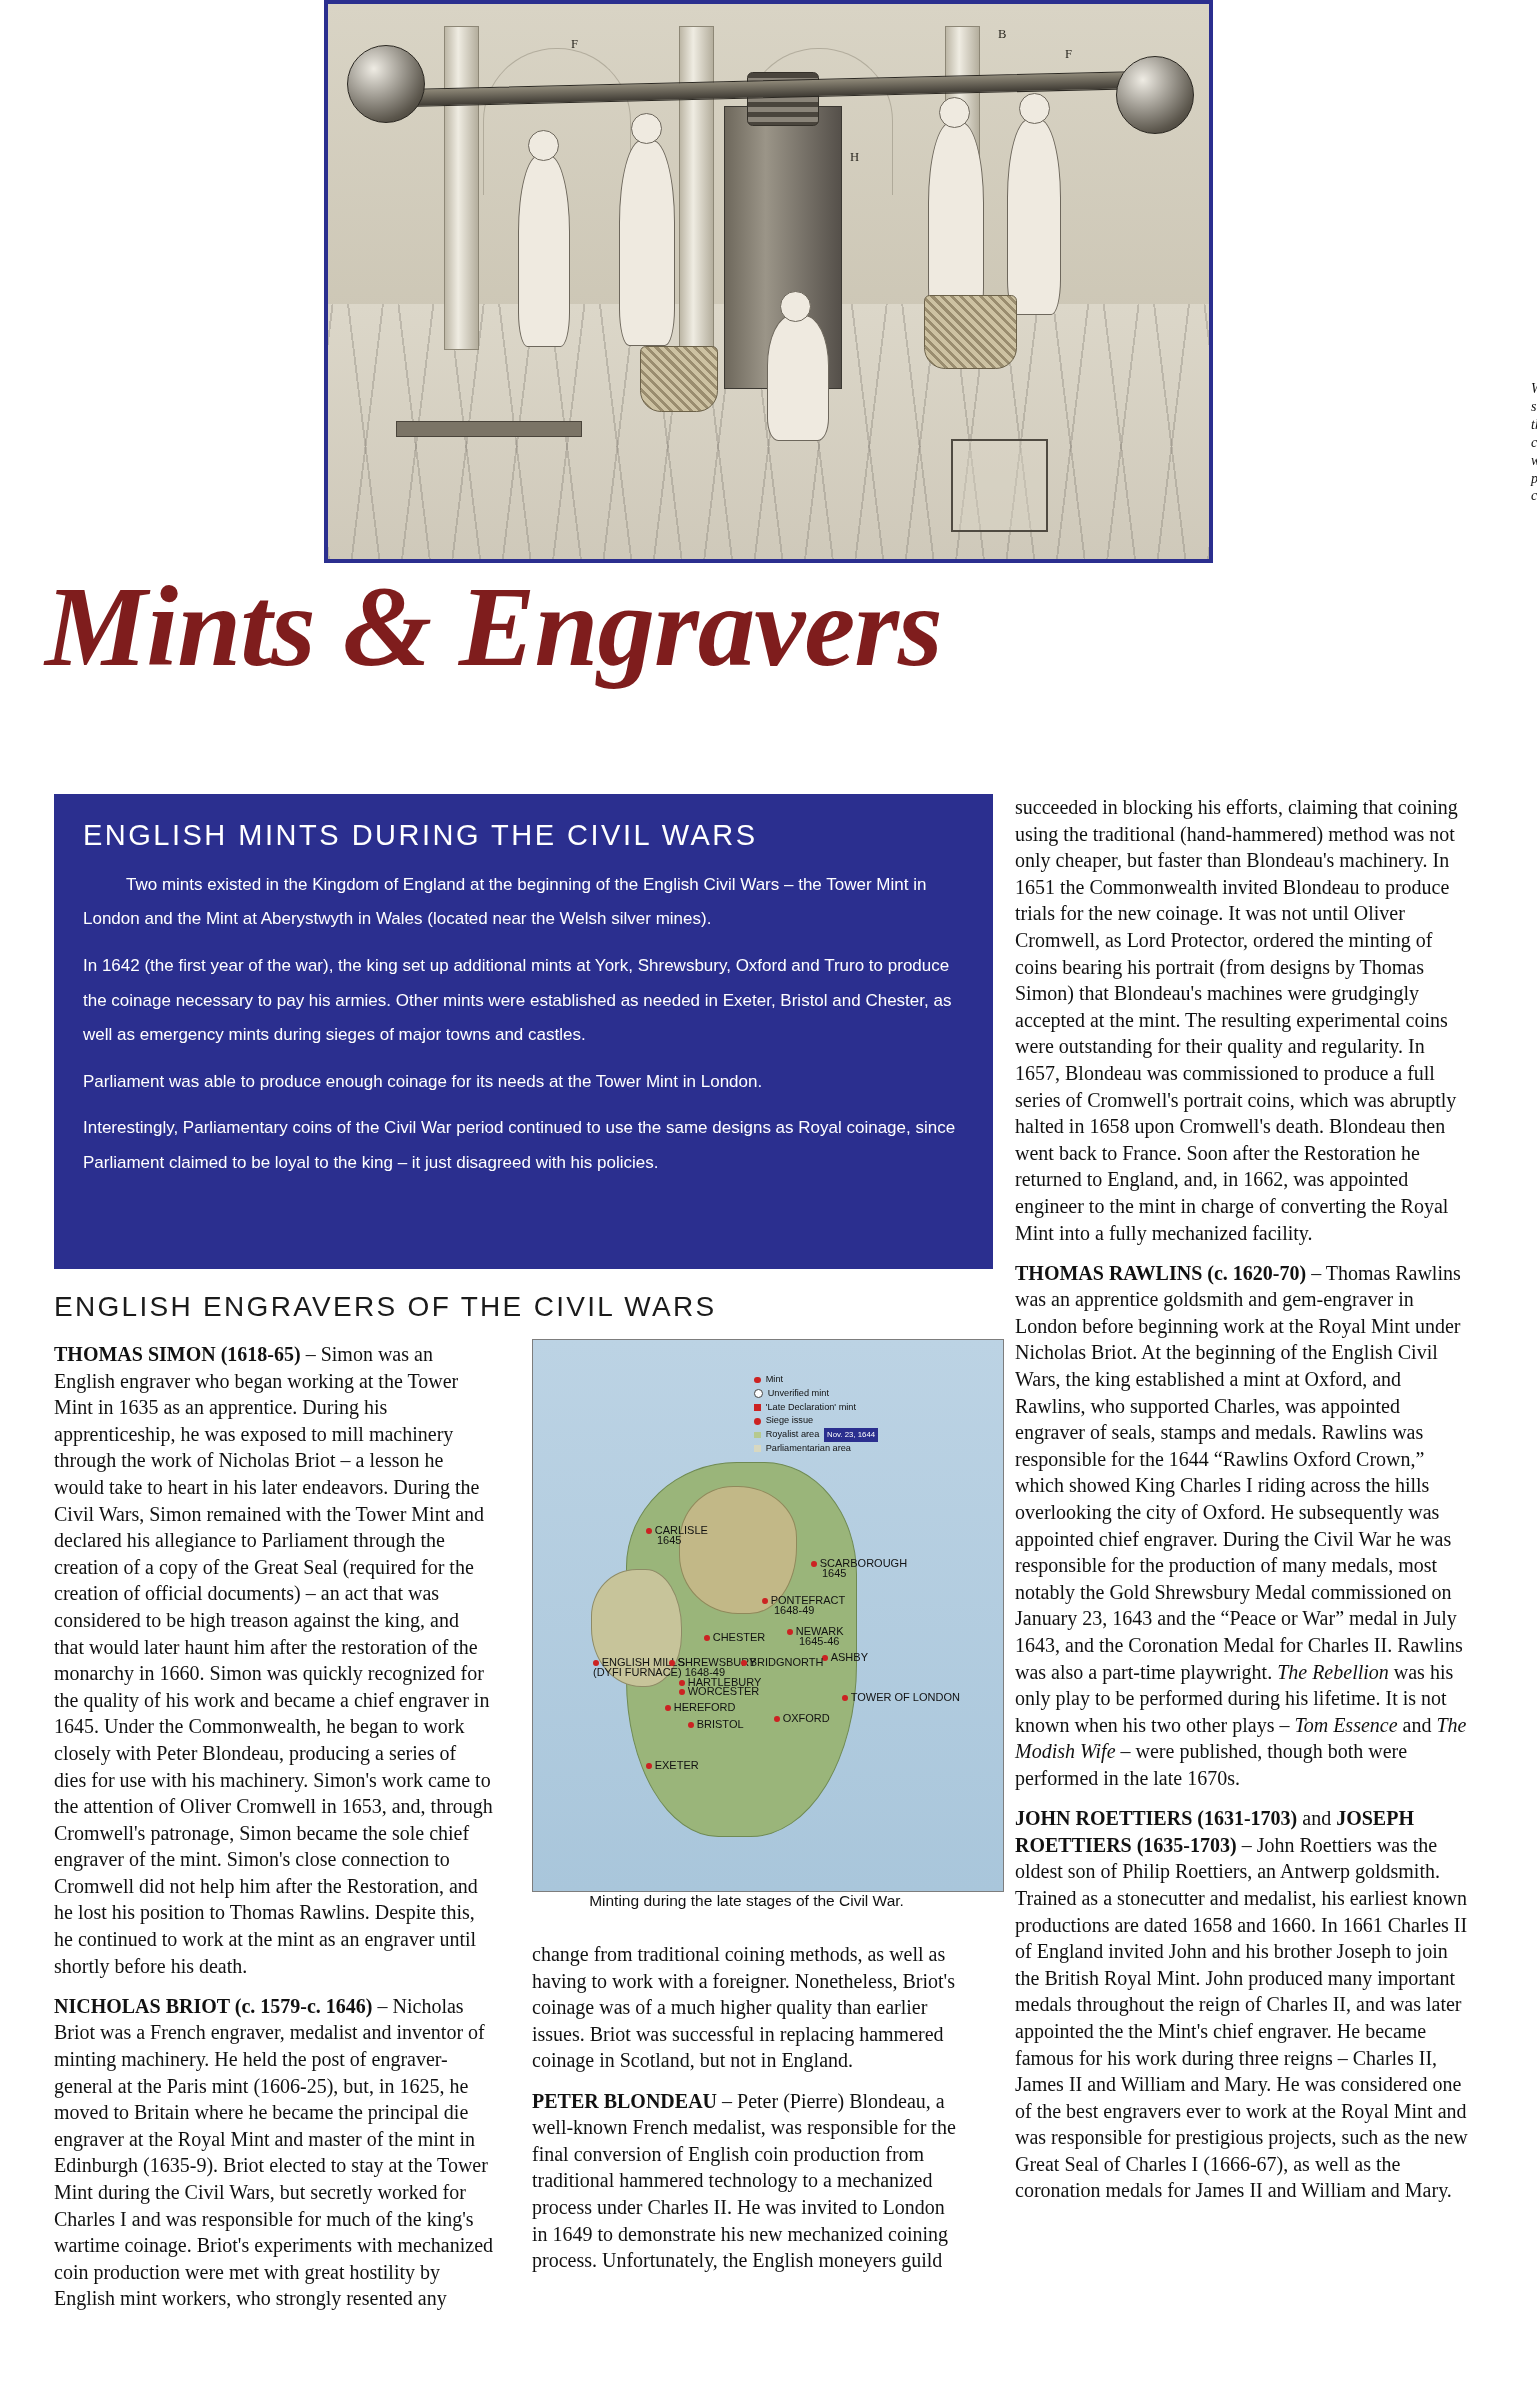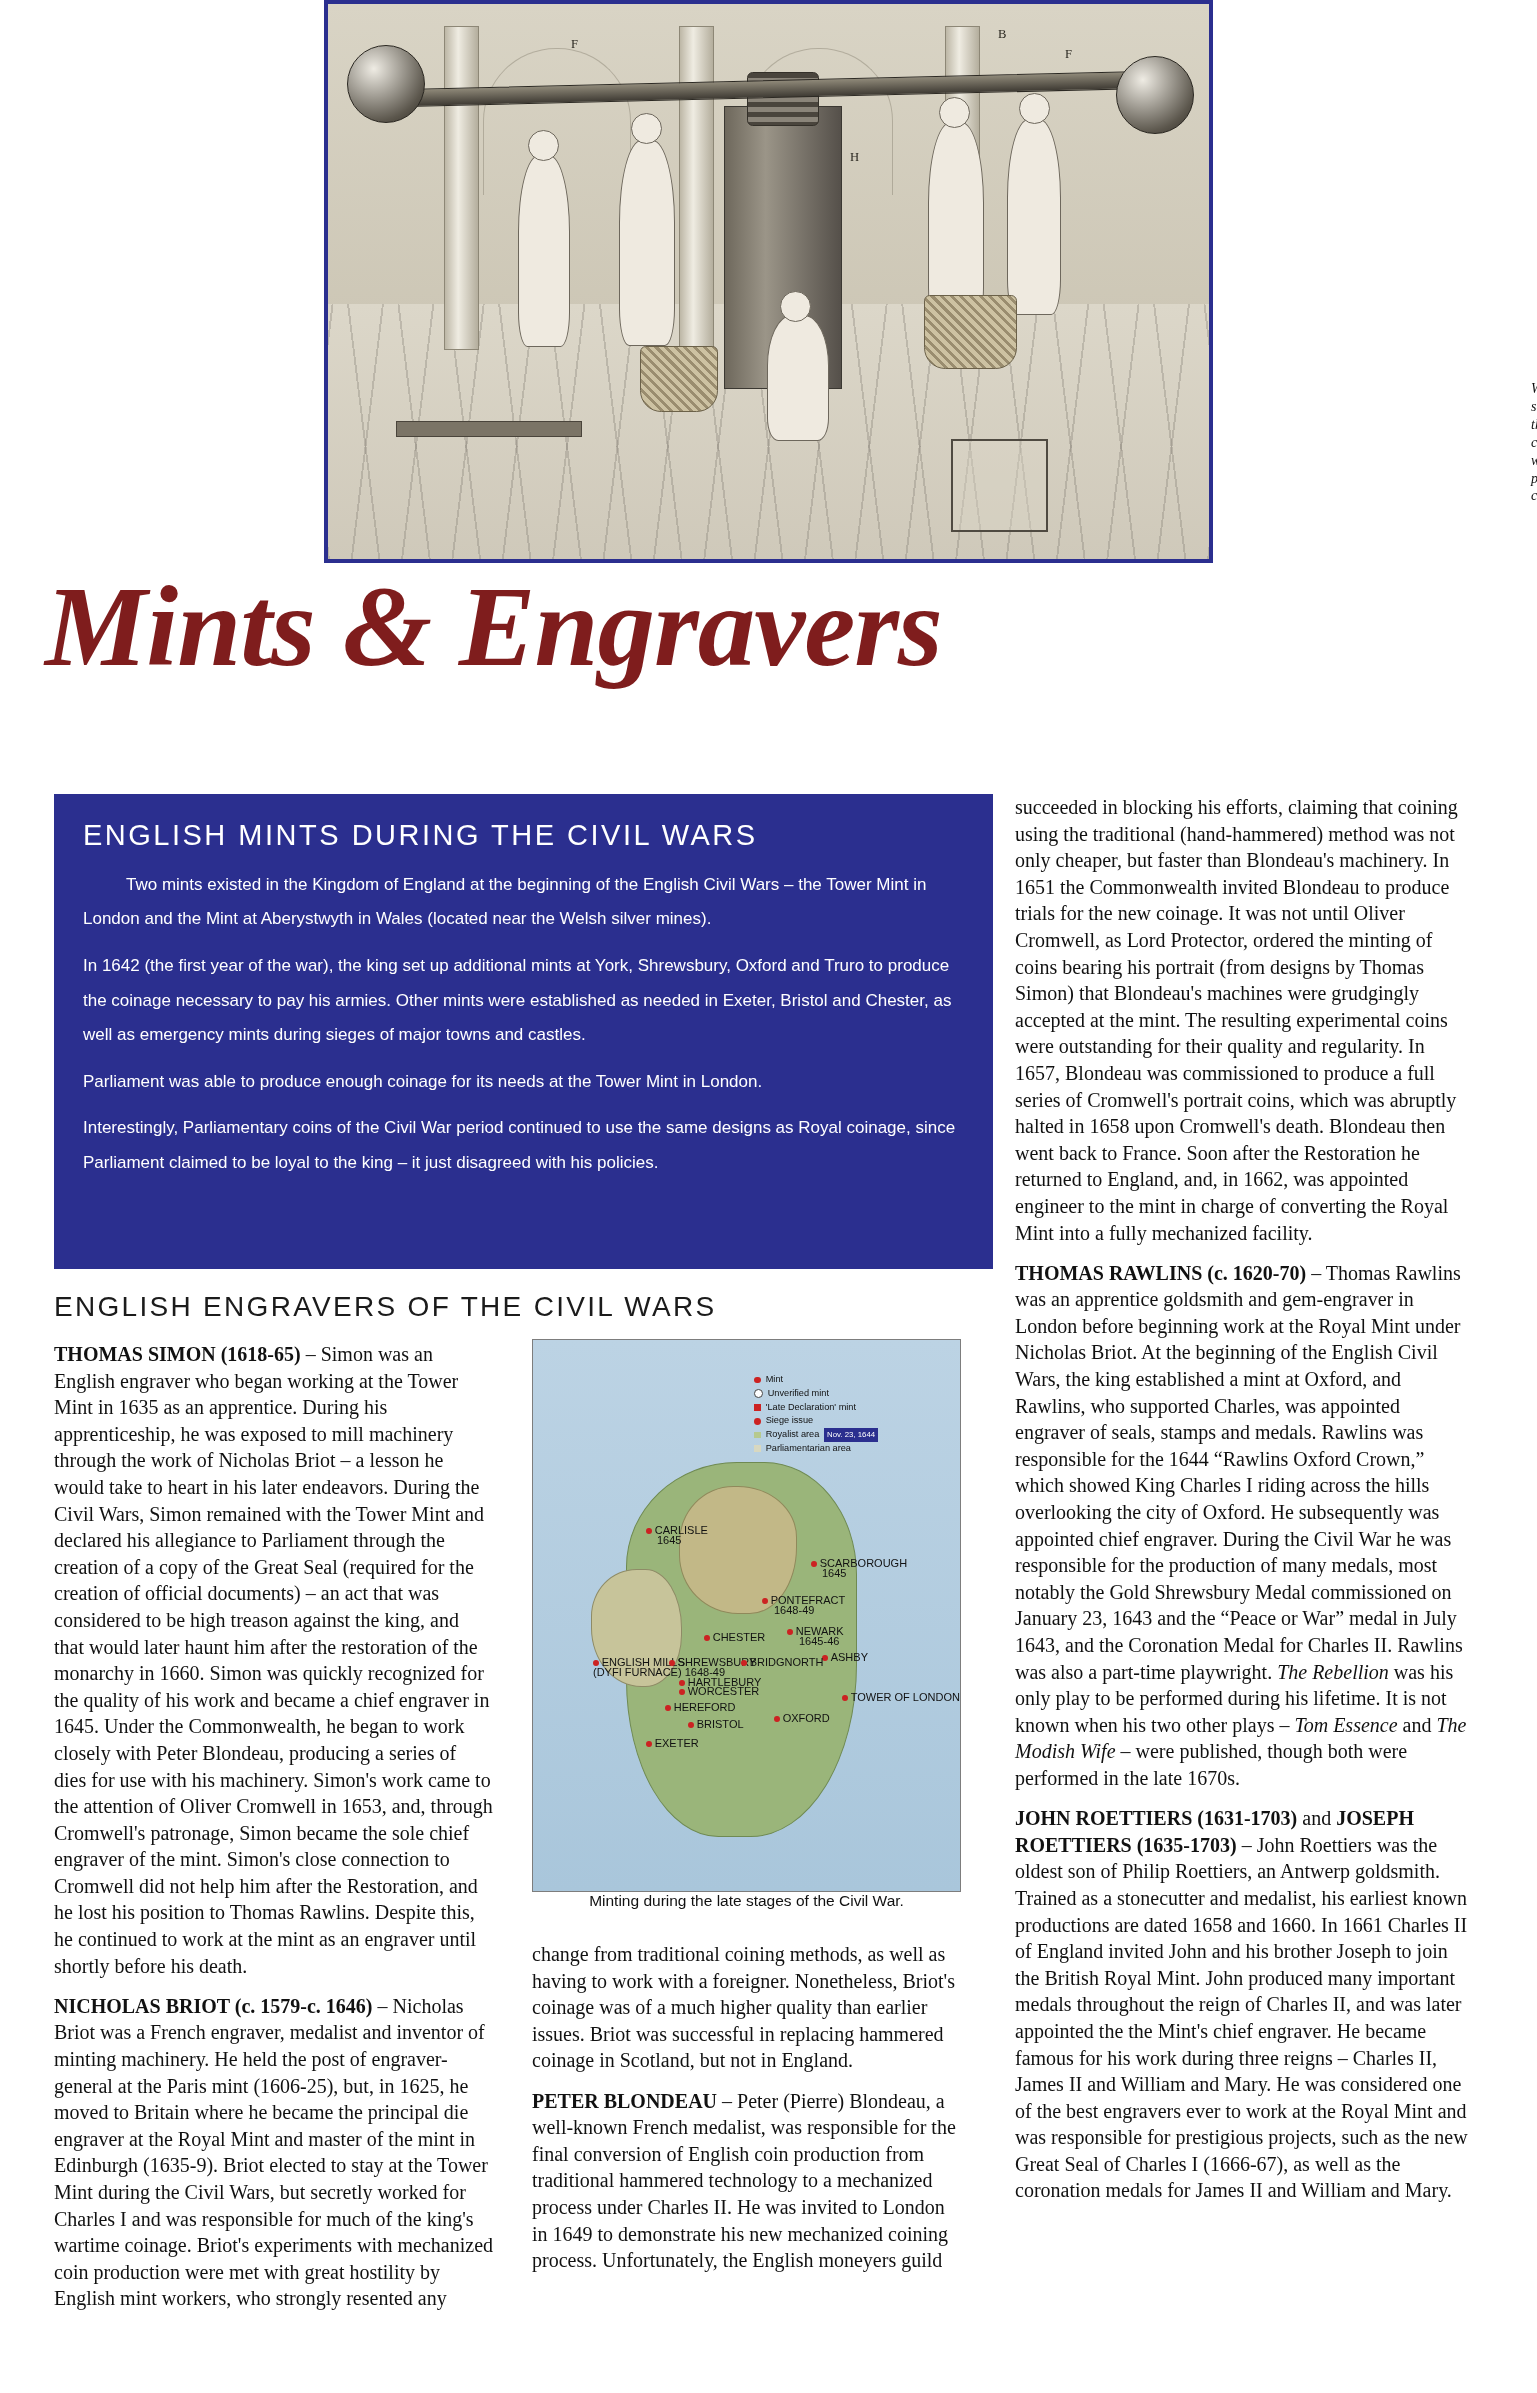--- a/index.html
+++ b/index.html
@@ -242,21 +242,21 @@
 
   #col-left  { left: 54px;  top: 1341px; width: 439px; }
   #col-mid-lower { left: 532px; top: 1941px; width: 427px; }
   #col-right { left: 1015px; top: 794px; width: 456px; }
 
   
   .map-box {
     position: absolute;
     left: 532px;
     top: 1339px;
-    width: 429px;
+    width: 472px;
     height: 553px;
     border: 1px solid #7d7d7d;
     background: #b8cfe0;
     box-sizing: border-box;
     overflow: hidden;
   }
   .map-sea {
     position: absolute;
     inset: 0;
     background: linear-gradient(#bcd3e4,#a9c6db);
@@ -455,21 +455,21 @@
   <div class="map-pt" style="left:60px; top:316px;"><span class="dotm"></span><span>ENGLISH MILLS</span></div>
   <div class="map-pt" style="left:60px; top:326px;">(DYFI FURNACE) 1648-49</div>
   <div class="map-pt" style="left:136px; top:316px;"><span class="dotm"></span><span>SHREWSBURY</span></div>
   <div class="map-pt" style="left:208px; top:316px;"><span class="dotm"></span><span>BRIDGNORTH</span></div>
   <div class="map-pt" style="left:146px; top:336px;"><span class="dotm"></span><span>HARTLEBURY</span></div>
   <div class="map-pt" style="left:146px; top:345px;"><span class="dotm"></span><span>WORCESTER</span></div>
   <div class="map-pt" style="left:132px; top:361px;"><span class="dotm"></span><span>HEREFORD</span></div>
   <div class="map-pt" style="left:241px; top:372px;"><span class="dotm"></span><span>OXFORD</span></div>
   <div class="map-pt" style="left:309px; top:351px;"><span class="dotm"></span><span>TOWER OF LONDON</span></div>
   <div class="map-pt" style="left:155px; top:378px;"><span class="dotm"></span><span>BRISTOL</span></div>
-  <div class="map-pt" style="left:113px; top:397px;text-align:right;"><span class="dotm"></span><span>EXETER</span></div>
+  <div class="map-pt" style="left:113px; top:419px;text-align:right;"><span class="dotm"></span><span>EXETER</span></div>
 </div>
 <div class="map-caption">Minting during the late stages of the Civil War.</div>
 
 <div class="col" id="col-mid-lower">
   <p>change from traditional coining methods, as well as having to work with a foreigner. Nonetheless, Briot's coinage was of a much higher quality than earlier issues. Briot was successful in replacing hammered coinage in Scotland, but not in England.</p>
   <p>
     <span class="hd">PETER BLONDEAU</span><span> – Peter (Pierre) Blondeau, a well-known French medalist, was responsible for the final conversion of English coin production from traditional hammered technology to a mechanized process under Charles II. He was invited to London in 1649 to demonstrate his new mechanized coining process. Unfortunately, the English moneyers guild</span>
   </p>
 </div>
 

